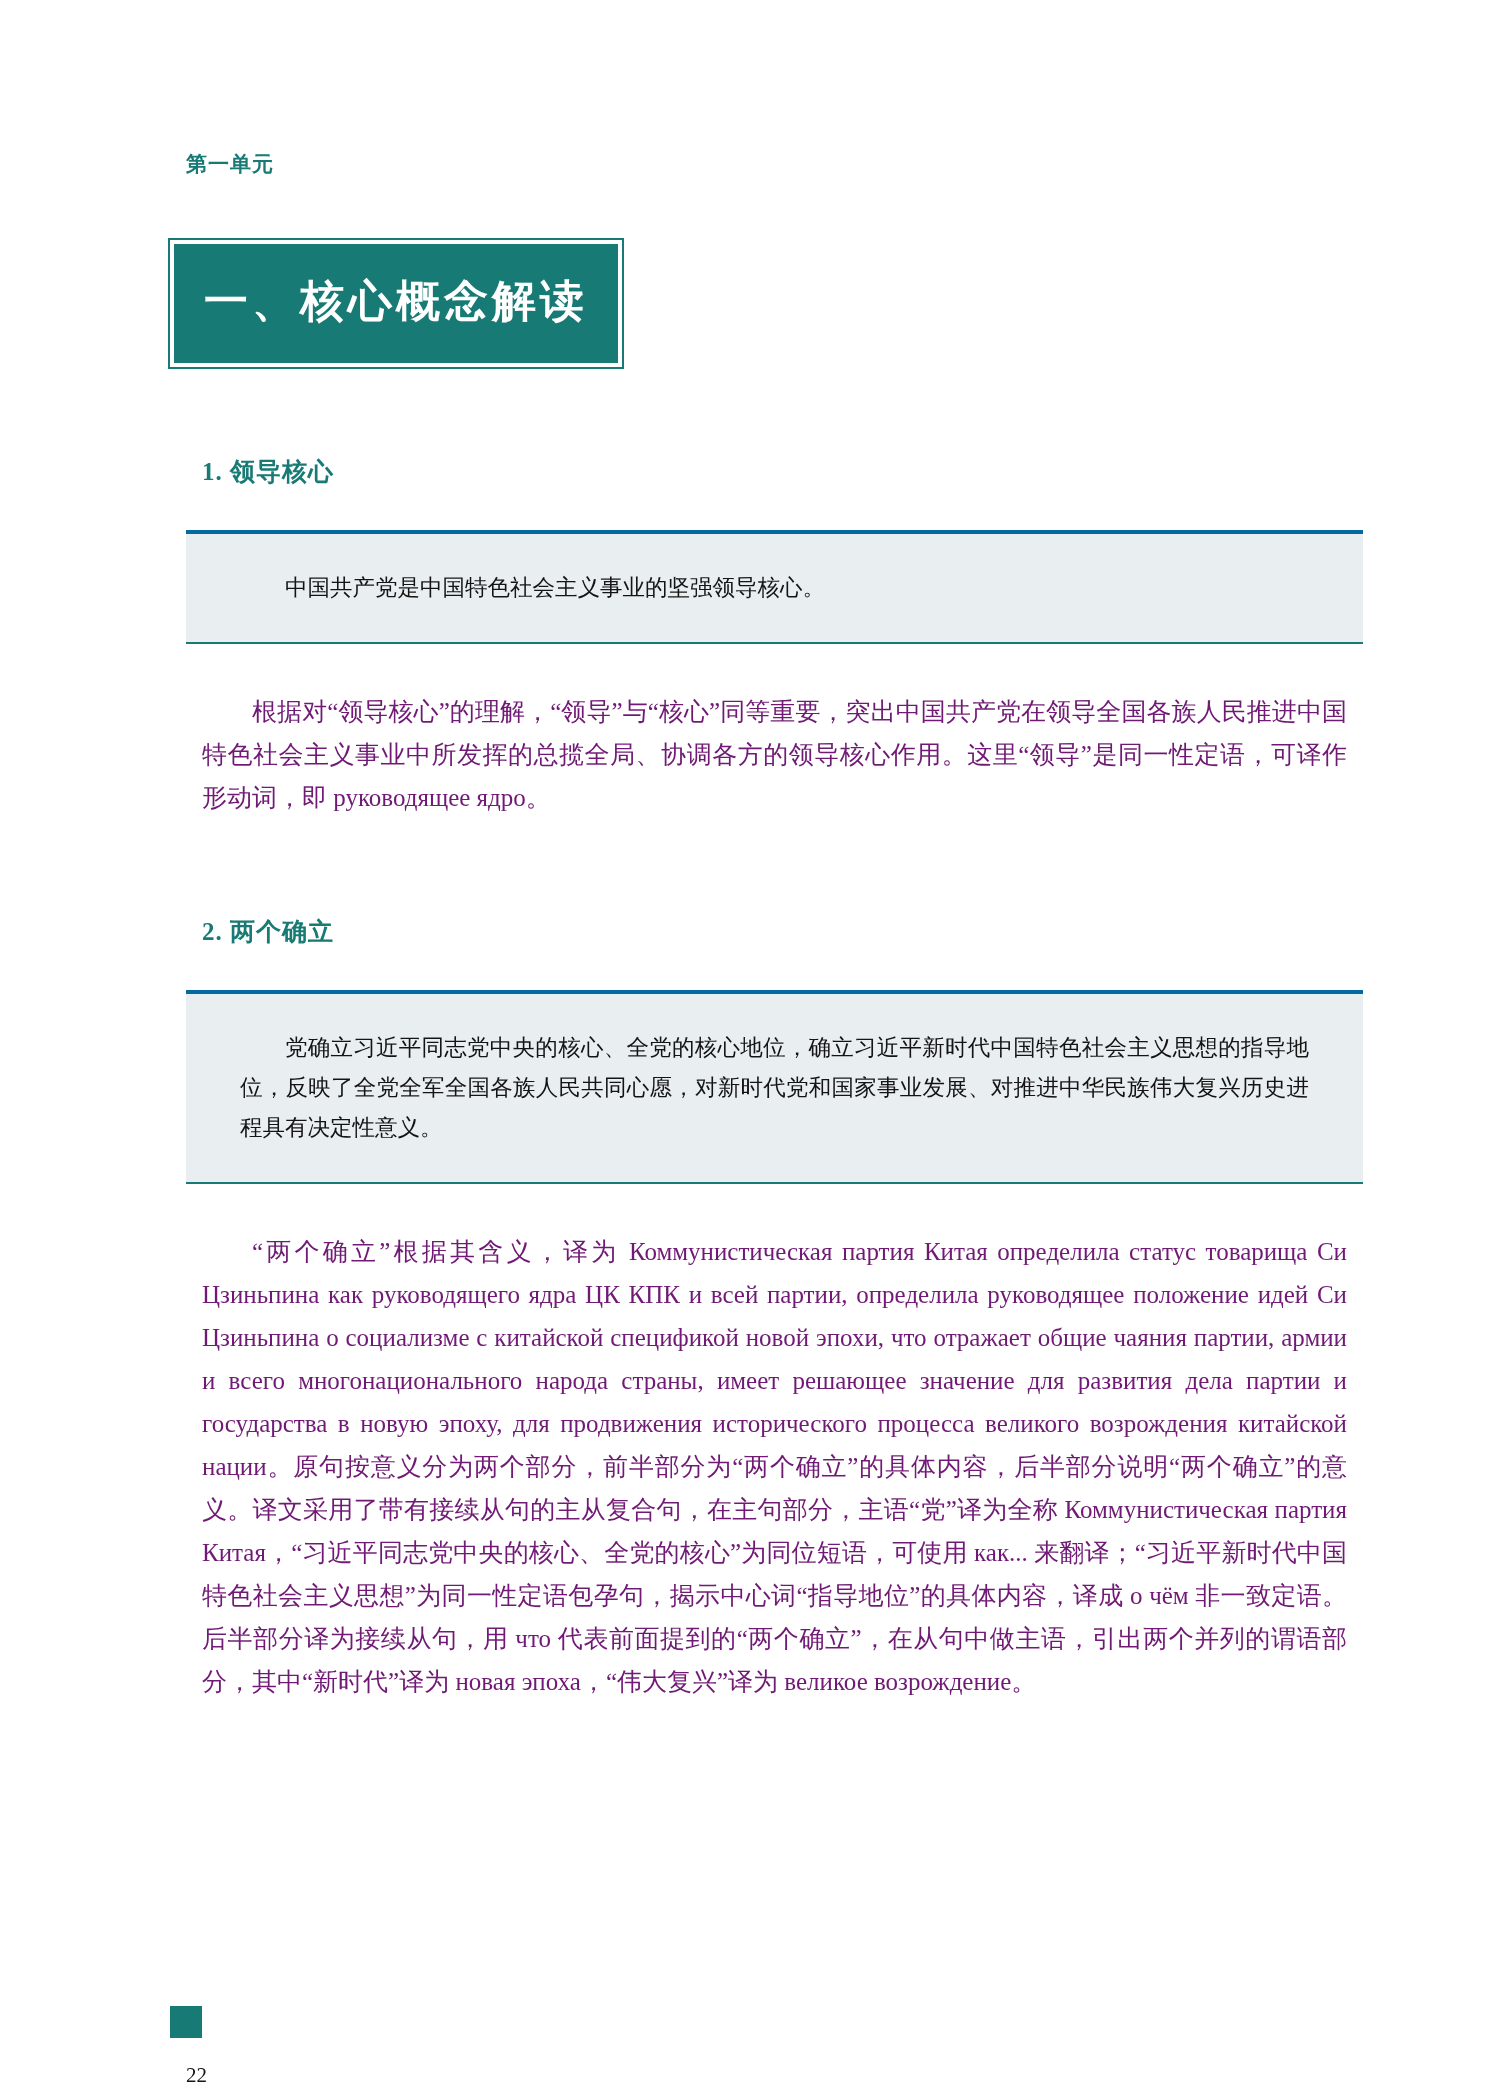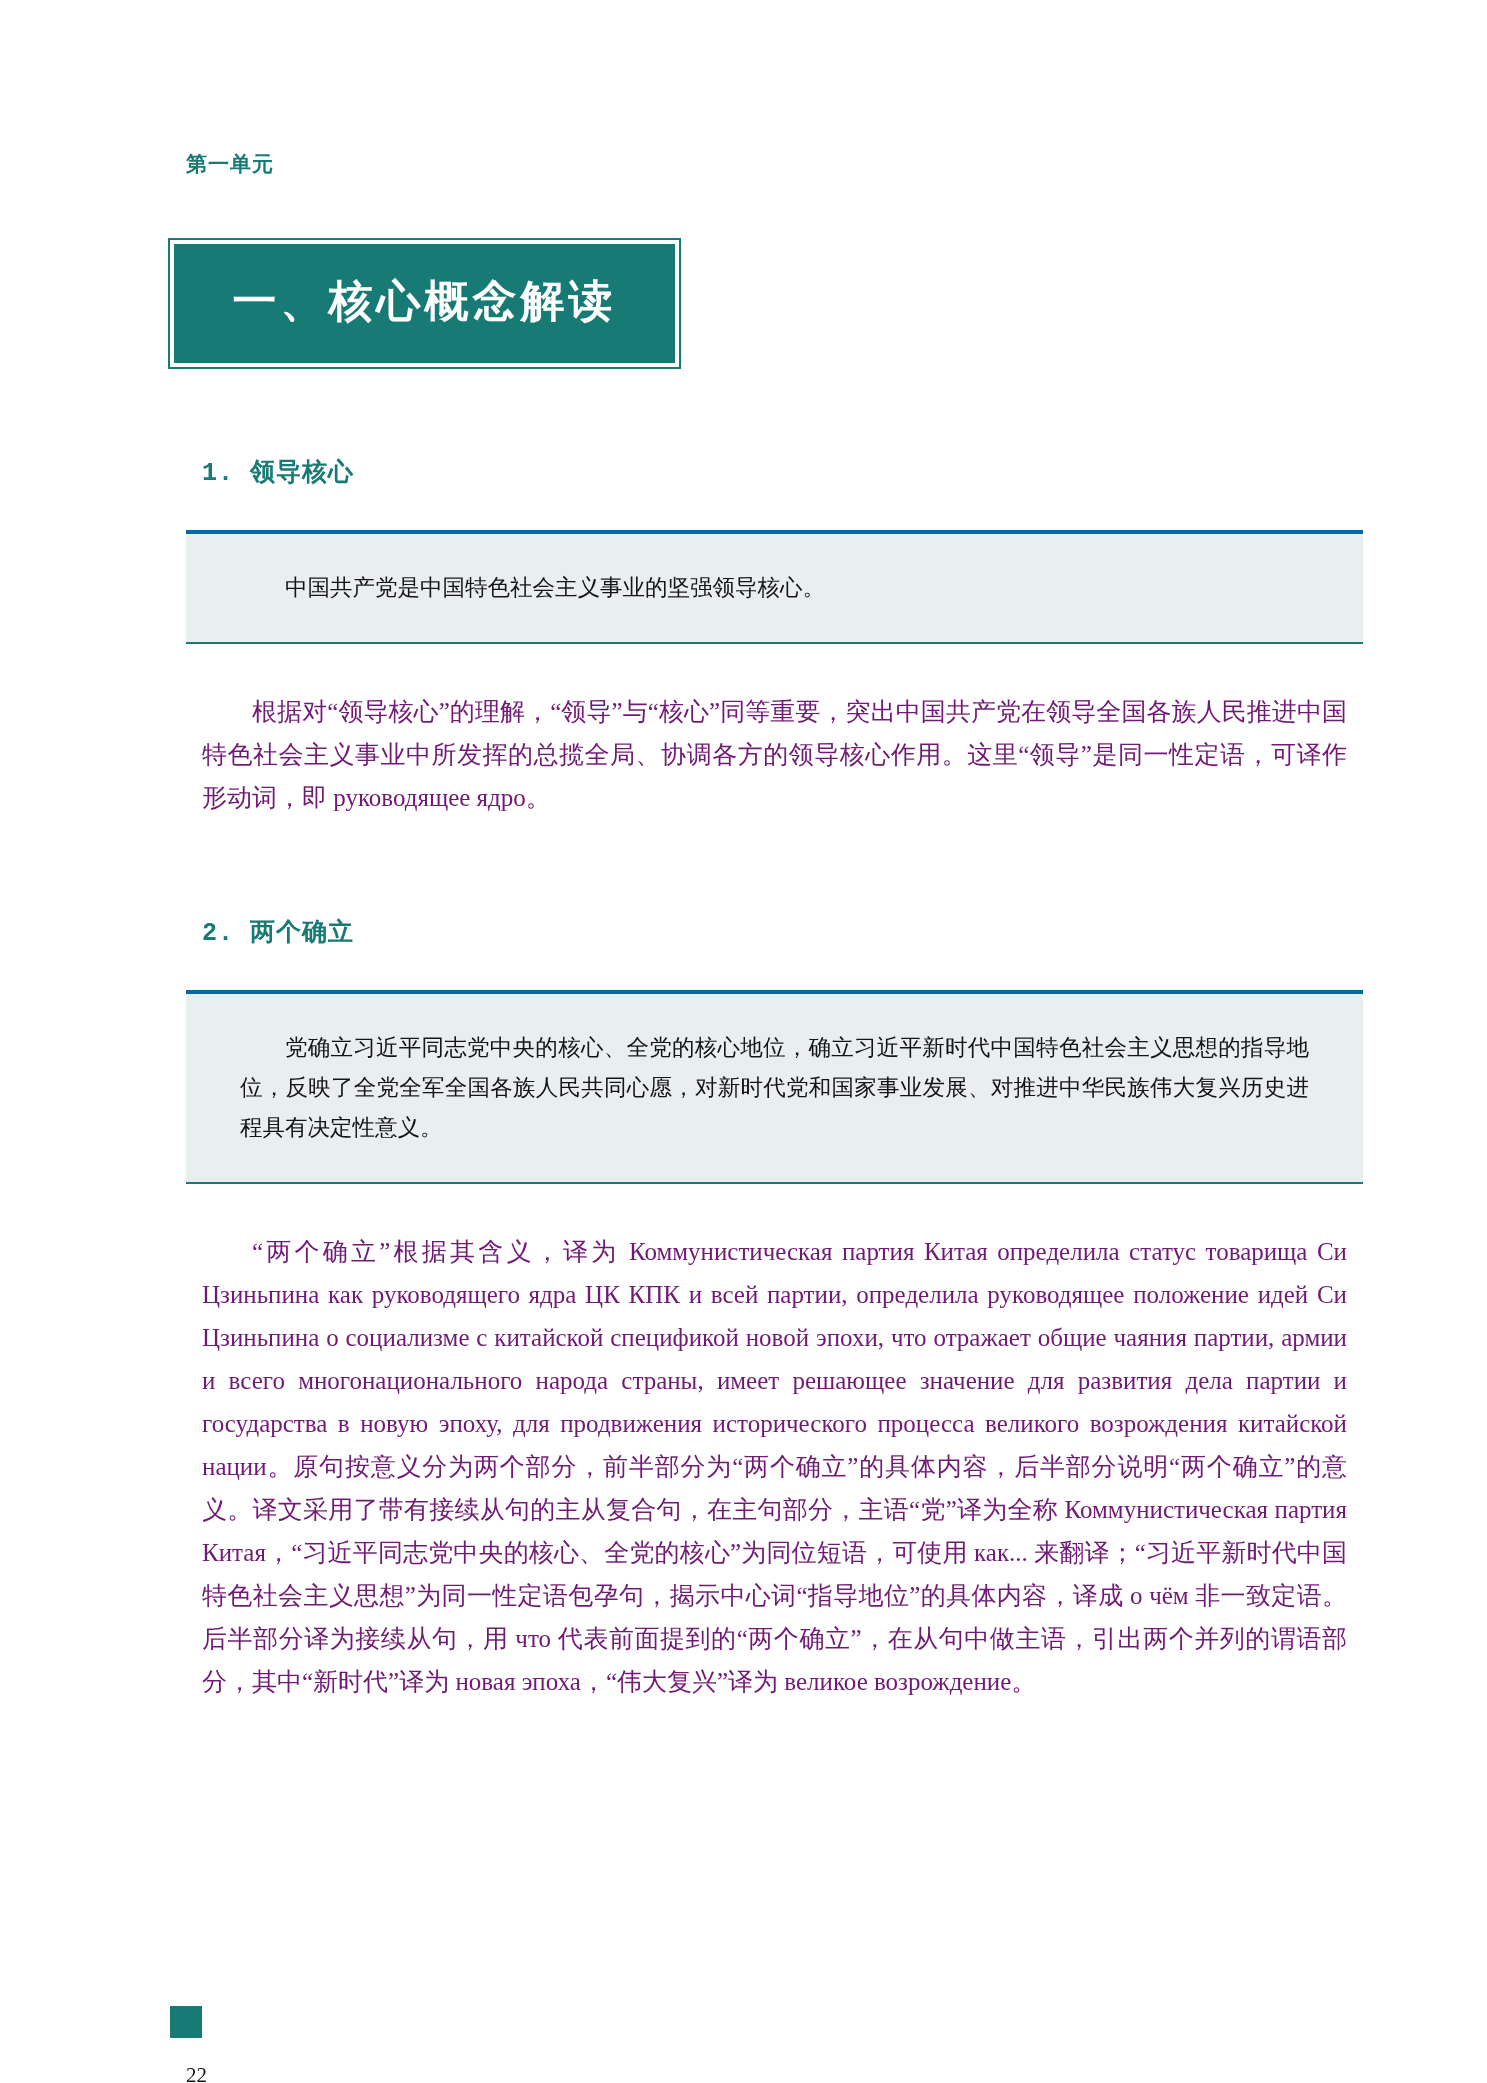--- a/index.html
+++ b/index.html
@@ -22,37 +22,37 @@
   .unit-label {
     margin-top: 86px;
     font-family: "Liberation Sans", "DejaVu Sans", sans-serif;
     font-weight: bold;
     font-size: 21px;
     color: #177a74;
     letter-spacing: 1px;
   }
   .banner {
     margin-top: 46px;
-    width: 509px;
+    width: 452px;
     background: #177a74;
     border: 4px solid #ffffff;
     outline: 2px solid #177a74;
     padding: 12px 0 16px 0;
     text-align: center;
   }
   .banner-title {
     color: #ffffff;
     font-size: 44px;
     font-weight: bold;
     letter-spacing: 4px;
     font-family: "Liberation Serif", "DejaVu Serif", serif;
   }
   .sub-heading {
     margin-top: 56px;
-    font-family: Liberation Mono, monospace;
+    font-family: Liberation Serif, serif;
     font-weight: bold;
     font-size: 25px;
     color: #177a74;
     letter-spacing: 1px;
   }
   .quote-box {
     margin-top: 26px;
     background: #e9eef1;
     border-top: 4px solid #0369a1;
     border-bottom: 2px solid #177a74;

